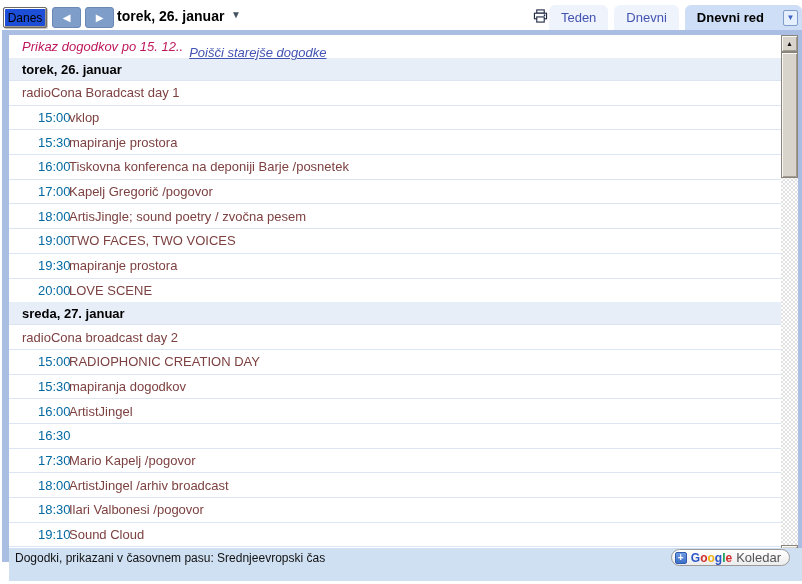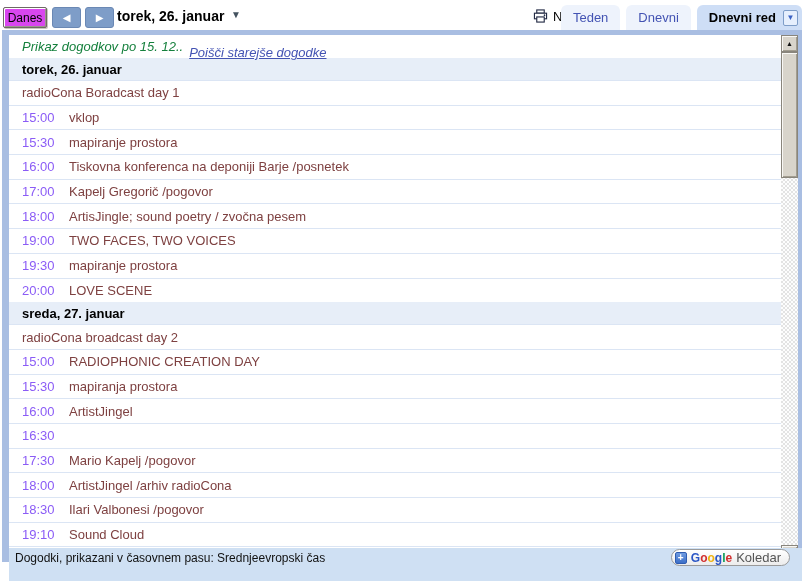--- a/index.html
+++ b/index.html
@@ -22,56 +22,56 @@
   
   .top-frag{position:absolute;top:0;left:55px;width:26px;height:4px;}
   .top-frag i{position:absolute;top:-6px;width:9px;height:9px;border:2px solid #111;
     border-radius:50%;background:transparent;}
   .top-frag i:nth-child(1){left:0;}
   .top-frag i:nth-child(2){left:13px;}
 
   
   .toolbar{position:absolute;top:0;left:0;width:802px;height:30px;background:#fff;}
   .btn-danes{position:absolute;left:3px;top:7px;width:44px;height:21px;
-    background:#d946ef;border:1px solid #6e6a63;border-radius:2px;
+    background:#1d4ed8;border:1px solid #6e6a63;border-radius:2px;
     box-shadow:inset 1px 1px 0 #ffffff,inset -1px -1px 0 #9b968c,1px 1px 0 #c9c6bf;
     font-family:inherit;font-size:12px;color:#000;cursor:pointer;}
   .btn-nav{position:absolute;top:7px;width:29px;height:21px;background:var(--steel);
     border:1px solid #6a88b4;border-radius:3px;color:#fff;font-size:10px;line-height:19px;
     text-align:center;cursor:pointer;padding:0;}
   .btn-prev{left:52px;}
   .btn-next{left:85px;}
   .tb-date{position:absolute;left:117px;top:8px;font-size:14px;font-weight:bold;color:#000;}
   .tb-caret{position:absolute;left:231px;top:9px;font-size:10px;color:#44525f;cursor:pointer;}
   .print{position:absolute;left:533px;top:7px;height:18px;display:flex;align-items:center;
     gap:5px;cursor:pointer;}
   .print-label{font-size:13px;color:#000;}
   .tabs{position:absolute;right:0;top:5px;height:25px;display:flex;align-items:flex-end;gap:6px;}
   .tab{height:25px;padding:2px 12px;display:flex;align-items:center;border-radius:6px 6px 0 0;
     background:var(--tab-bg);font-size:13px;color:var(--link-blue);cursor:pointer;}
-  .tab.selected{background:var(--tab-sel-bg);color:#000;font-weight:bold;gap:7px;padding-right:4px;margin-top:36px;}
+  .tab.selected{background:var(--tab-sel-bg);color:#000;font-weight:bold;gap:19px;padding-right:4px;margin-top:36px;}
   .mini-dd{width:15px;height:16px;background:#e6effd;border:1px solid var(--steel);
     border-radius:2px;font-size:8px;color:#3b62c4;line-height:14px;text-align:center;
     cursor:pointer;padding:0;}
 
   
   .panel{position:absolute;left:2px;right:0;top:30px;bottom:22px;background:#fff;
     border-top:5px solid var(--border-blue);border-left:7px solid var(--border-blue);
     border-right:4px solid var(--border-blue);overflow:hidden;}
   .content{position:absolute;left:0;top:0;right:17px;bottom:0;overflow:hidden;}
   .notice-row{height:23px;display:flex;align-items:center;padding-left:13px;gap:6px;
     font-size:13px;font-style:italic;}
-  .notice-text{color:#15803d;}
+  .notice-text{color:#be185d;}
   .notice-link{color:var(--link-blue);text-decoration:underline;cursor:pointer;margin-top:12px;}
   .day-header-row{height:22px;background:var(--dayhdr-bg);display:flex;align-items:center;
     padding-left:13px;font-size:13px;font-weight:bold;color:#000;}
   .event-row{height:24.7px;display:flex;align-items:center;border-top:1px solid var(--sep);
     font-size:13px;}
   .event-row:first-of-type{border-top:none;}
-  .event-time{width:60px;padding-left:13px;color:#8b5cf6;flex:0 0 auto;}
+  .event-time{width:60px;padding-left:29px;color:#0369a1;flex:0 0 auto;}
   .event-time.empty{width:0;padding-left:13px;}
   .event-title{color:var(--event-red);cursor:pointer;white-space:nowrap;}
 
   
   .scrollbar{position:absolute;top:0;right:0;width:17px;bottom:0;
     background:#fdfdfd;
     background-image:linear-gradient(45deg,#e3e3e3 25%,transparent 25%,transparent 75%,#e3e3e3 75%),
       linear-gradient(45deg,#e3e3e3 25%,transparent 25%,transparent 75%,#e3e3e3 75%);
     background-size:4px 4px;background-position:0 0,2px 2px;}
   .sb-btn{position:absolute;left:0;width:17px;height:17px;background:var(--sb-face);
@@ -187,36 +187,36 @@
           <div class="event-row">
             <span class="event-time empty"></span>
             <span class="event-title">radioCona broadcast day 2</span>
           </div>
           <div class="event-row">
             <span class="event-time">15:00</span>
             <span class="event-title">RADIOPHONIC CREATION DAY</span>
           </div>
           <div class="event-row">
             <span class="event-time">15:30</span>
-            <span class="event-title">mapiranja prostora</span>
+            <span class="event-title">mapiranja dogodkov</span>
           </div>
           <div class="event-row">
             <span class="event-time">16:00</span>
             <span class="event-title">ArtistJingel</span>
           </div>
           <div class="event-row">
             <span class="event-time">16:30</span>
           </div>
           <div class="event-row">
             <span class="event-time">17:30</span>
             <span class="event-title">Mario Kapelj /pogovor</span>
           </div>
           <div class="event-row">
             <span class="event-time">18:00</span>
-            <span class="event-title">ArtistJingel /arhiv radioCona</span>
+            <span class="event-title">ArtistJingel /arhiv broadcast</span>
           </div>
           <div class="event-row">
             <span class="event-time">18:30</span>
             <span class="event-title">Ilari Valbonesi /pogovor</span>
           </div>
           <div class="event-row">
             <span class="event-time">19:10</span>
             <span class="event-title">Sound Cloud</span>
           </div>
           <div class="event-row">

